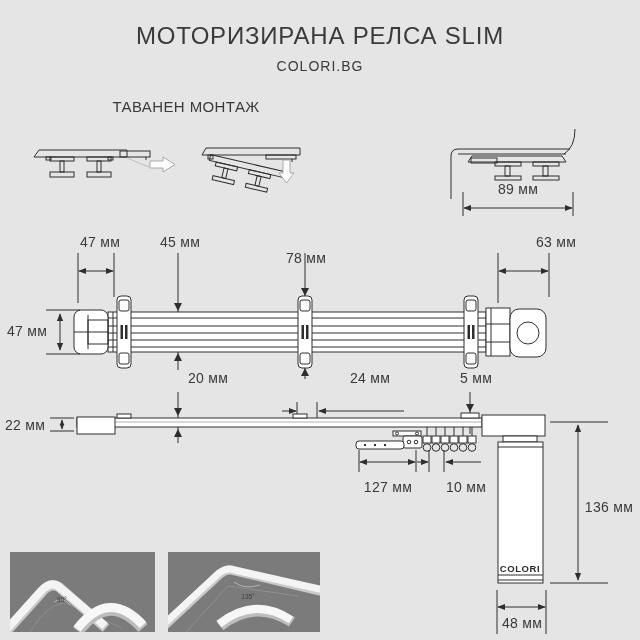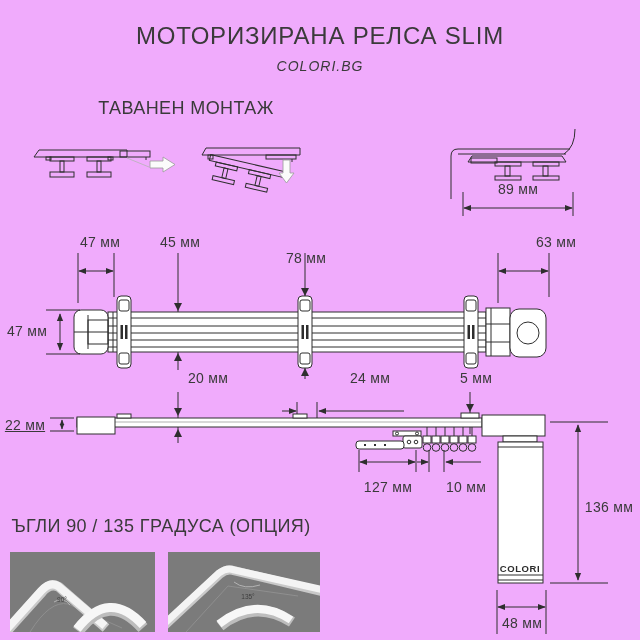--- a/index.html
+++ b/index.html
@@ -1,22 +1,22 @@
 <!DOCTYPE html>
 <html><head>
 <meta charset="utf-8">
 <style>
   html,body{margin:0;padding:0;background:#fff;}
-  #stage{position:relative;width:640px;height:640px;background:#f0abfc;overflow:hidden;
+  #stage{position:relative;width:640px;height:640px;background:#e5e5e5;overflow:hidden;
          font-family:"Liberation Sans", sans-serif;color:#3a3a3a;}
   .lbl{position:absolute;white-space:nowrap;transform:translateX(-50%);
        font-size:14px;font-weight:300;letter-spacing:.3px;color:#3a3a3a;}
   .title{font-size:24px;letter-spacing:.8px;}
-  .subtitle{font-size:14px;letter-spacing:1px;font-style:italic;}
-  .sect{font-size:18px;letter-spacing:.4px;}
+  .subtitle{font-size:14px;letter-spacing:1px;}
+  .sect{font-size:15px;letter-spacing:.4px;}
   .brand{font-size:9.5px;font-weight:bold;letter-spacing:.6px;color:#2c2c2c;}
   svg{position:absolute;left:0;top:0;}
   .ln{stroke:#2e2e2e;stroke-width:1;fill:none;}
   .fw{stroke:#2e2e2e;stroke-width:1;fill:#fff;}
   .bk{fill:#2e2e2e;stroke:none;}
   .soft{stroke:#9a9a9a;stroke-width:.8;fill:#fbfbfb;}
 </style>
 </head>
 <body>
 
@@ -269,31 +269,30 @@
     <path d="M66,30 Q76,38 92,33" stroke="#c2c2c2" stroke-width="0.8" fill="none"></path>
     <text x="80" y="47" font-size="6.5" fill="#3d3d3d" text-anchor="middle">135°</text>
     <path d="M52,74 Q87,46 124,70" stroke="#bdbdbd" stroke-width="11" fill="none"></path>
     <path d="M51,72 Q87,44 123,68" stroke="#f7f7f7" stroke-width="8" fill="none"></path>
   </svg>
 
   <span class="lbl title" style="left:320px;top:22px;">МОТОРИЗИРАНА РЕЛСА SLIM</span>
   <span class="lbl subtitle" style="left:320px;top:58px;">COLORI.BG</span>
 
   <span class="lbl sect" style="left:186px;top:98px;">ТАВАНЕН МОНТАЖ</span>
-  <span class="lbl sect" style="left:161px;top:516px;">ЪГЛИ 90 / 135 ГРАДУСА (ОПЦИЯ)</span>
 
   <span class="lbl" style="left:518px;top:181px;">89 мм</span>
   <span class="lbl" style="left:100px;top:234px;">47 мм</span>
   <span class="lbl" style="left:180px;top:234px;">45 мм</span>
   <span class="lbl" style="left:306px;top:234px;margin-top:16px;">78 мм</span>
   <span class="lbl" style="left:540px;top:234px;margin-left:16px;">63 мм</span>
   <span class="lbl" style="left:27px;top:323px;">47 мм</span>
   <span class="lbl" style="left:180px;top:370px;margin-left:28px;">20 мм</span>
   <span class="lbl" style="left:347px;top:370px;margin-left:23px;">24 мм</span>
   <span class="lbl" style="left:476px;top:370px;">5 мм</span>
-  <span class="lbl" style="left:25px;top:417px;text-decoration:underline;">22 мм</span>
+  <span class="lbl" style="left:25px;top:417px;">22 мм</span>
   <span class="lbl" style="left:388px;top:479px;">127 мм</span>
   <span class="lbl" style="left:466px;top:479px;">10 мм</span>
   <span class="lbl" style="left:609px;top:499px;">136 мм</span>
   <span class="lbl" style="left:522px;top:615px;">48 мм</span>
 
   <span class="lbl brand" style="left:520px;top:563px;">COLORI</span>
 </div>
 
 </body></html>

